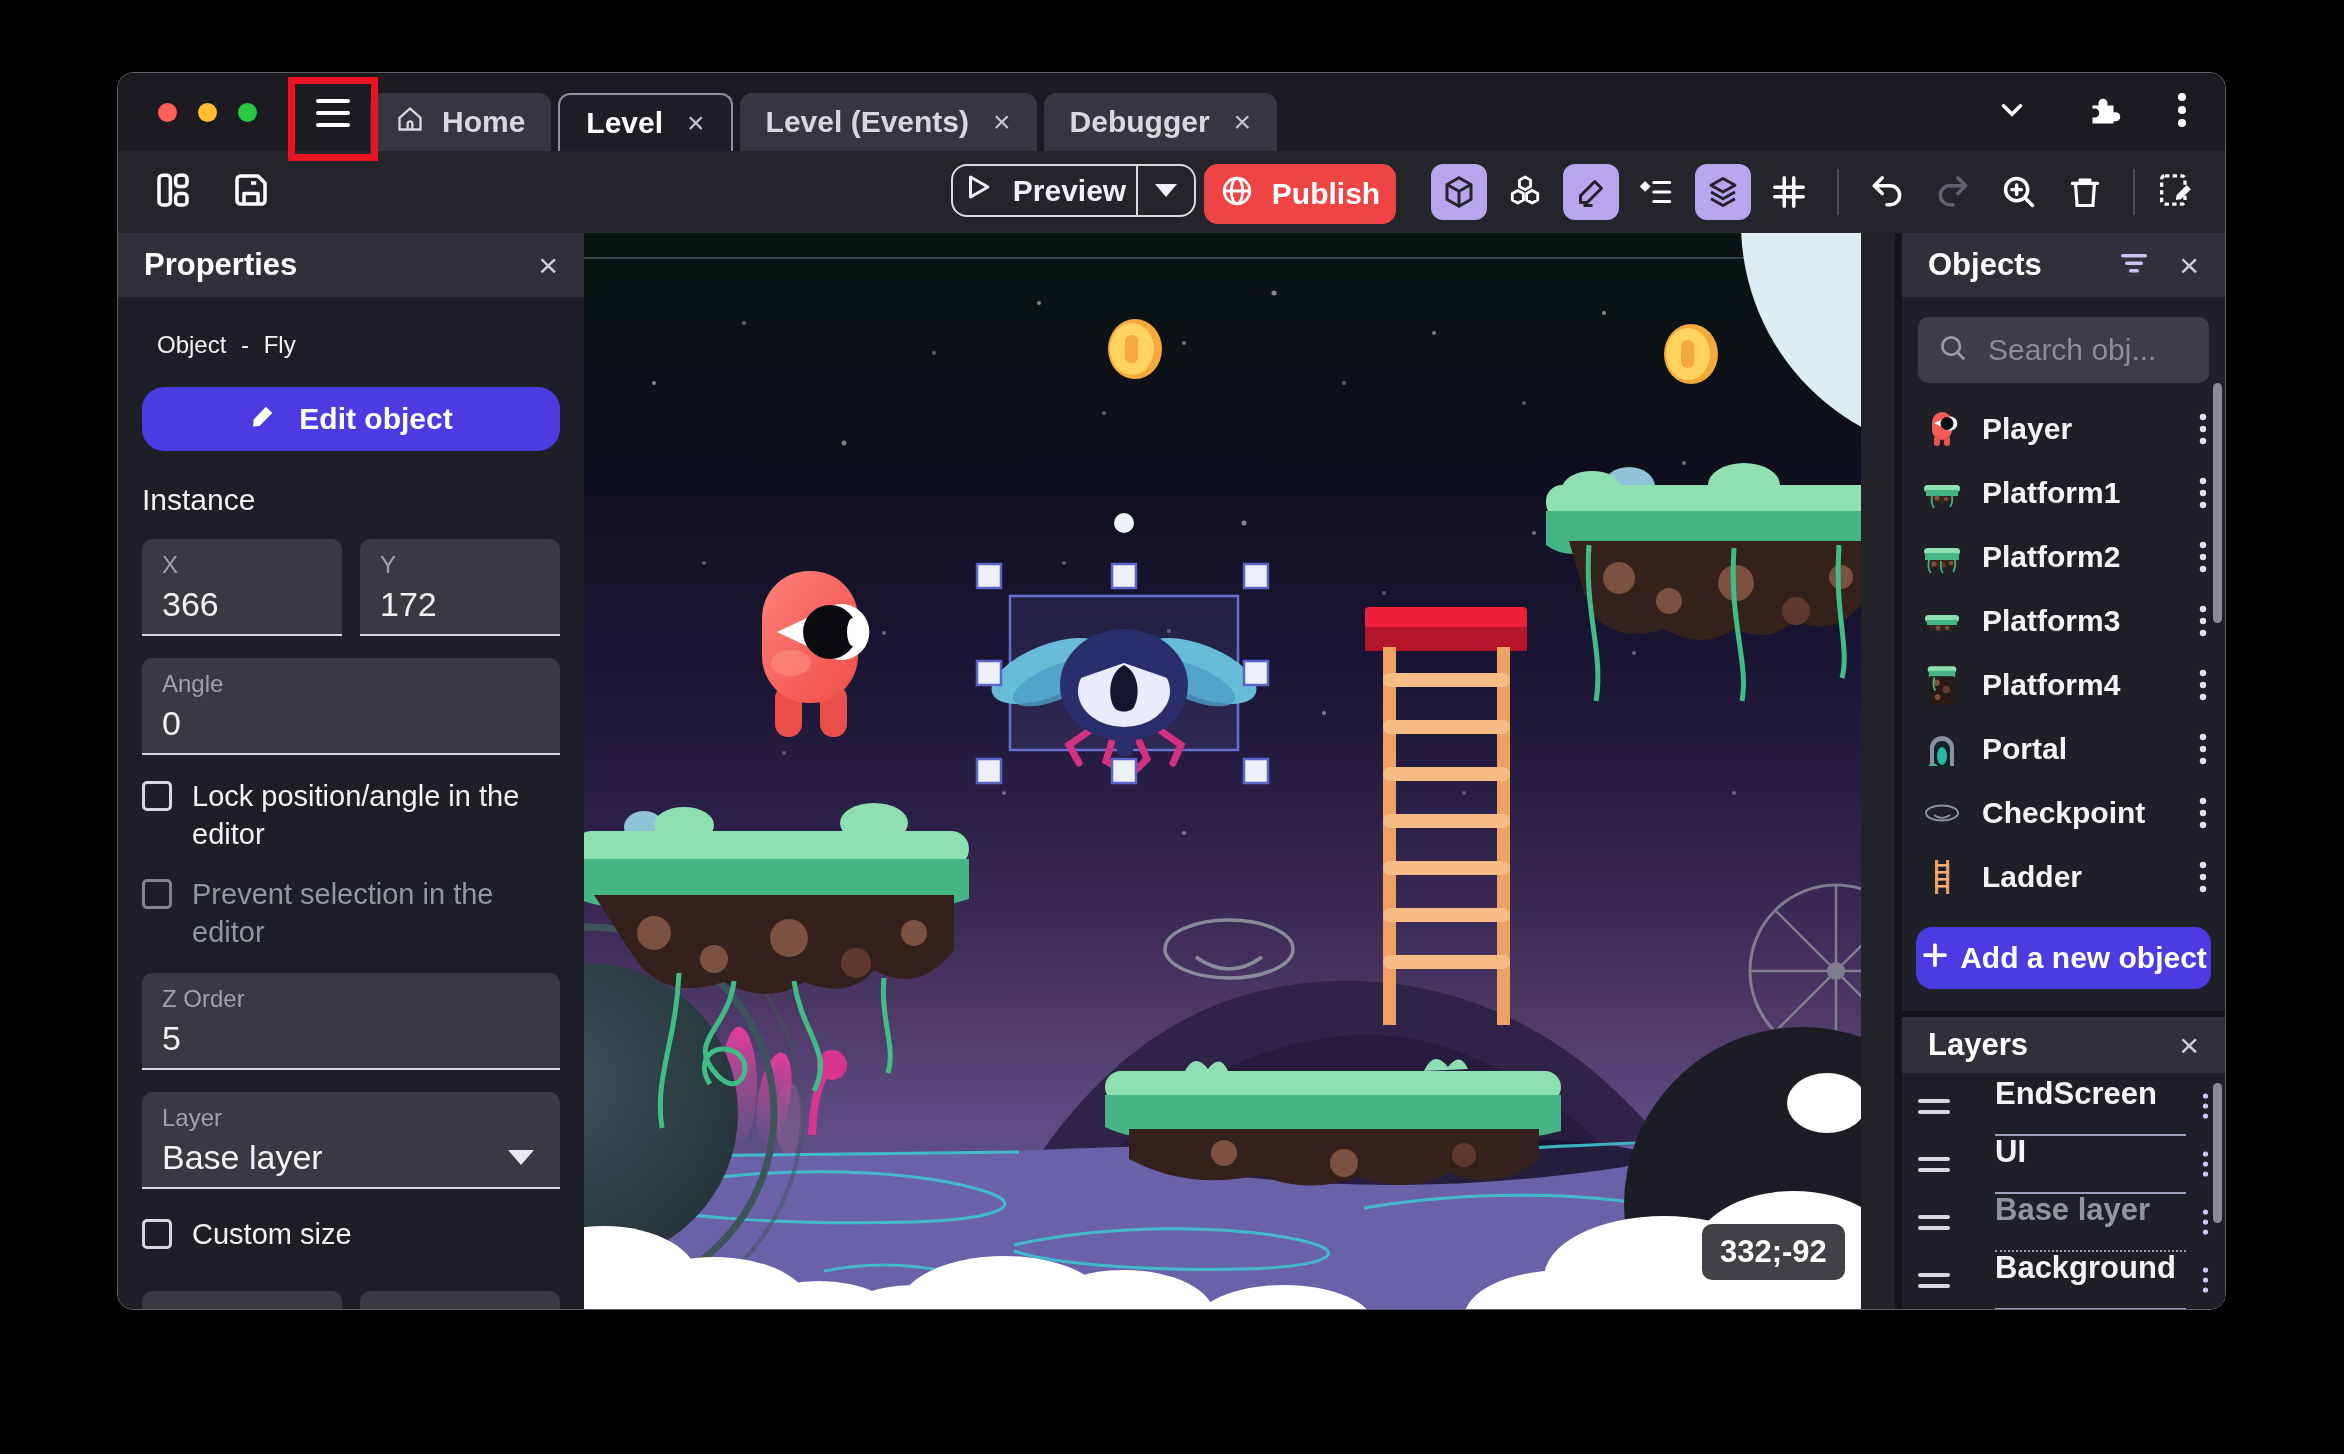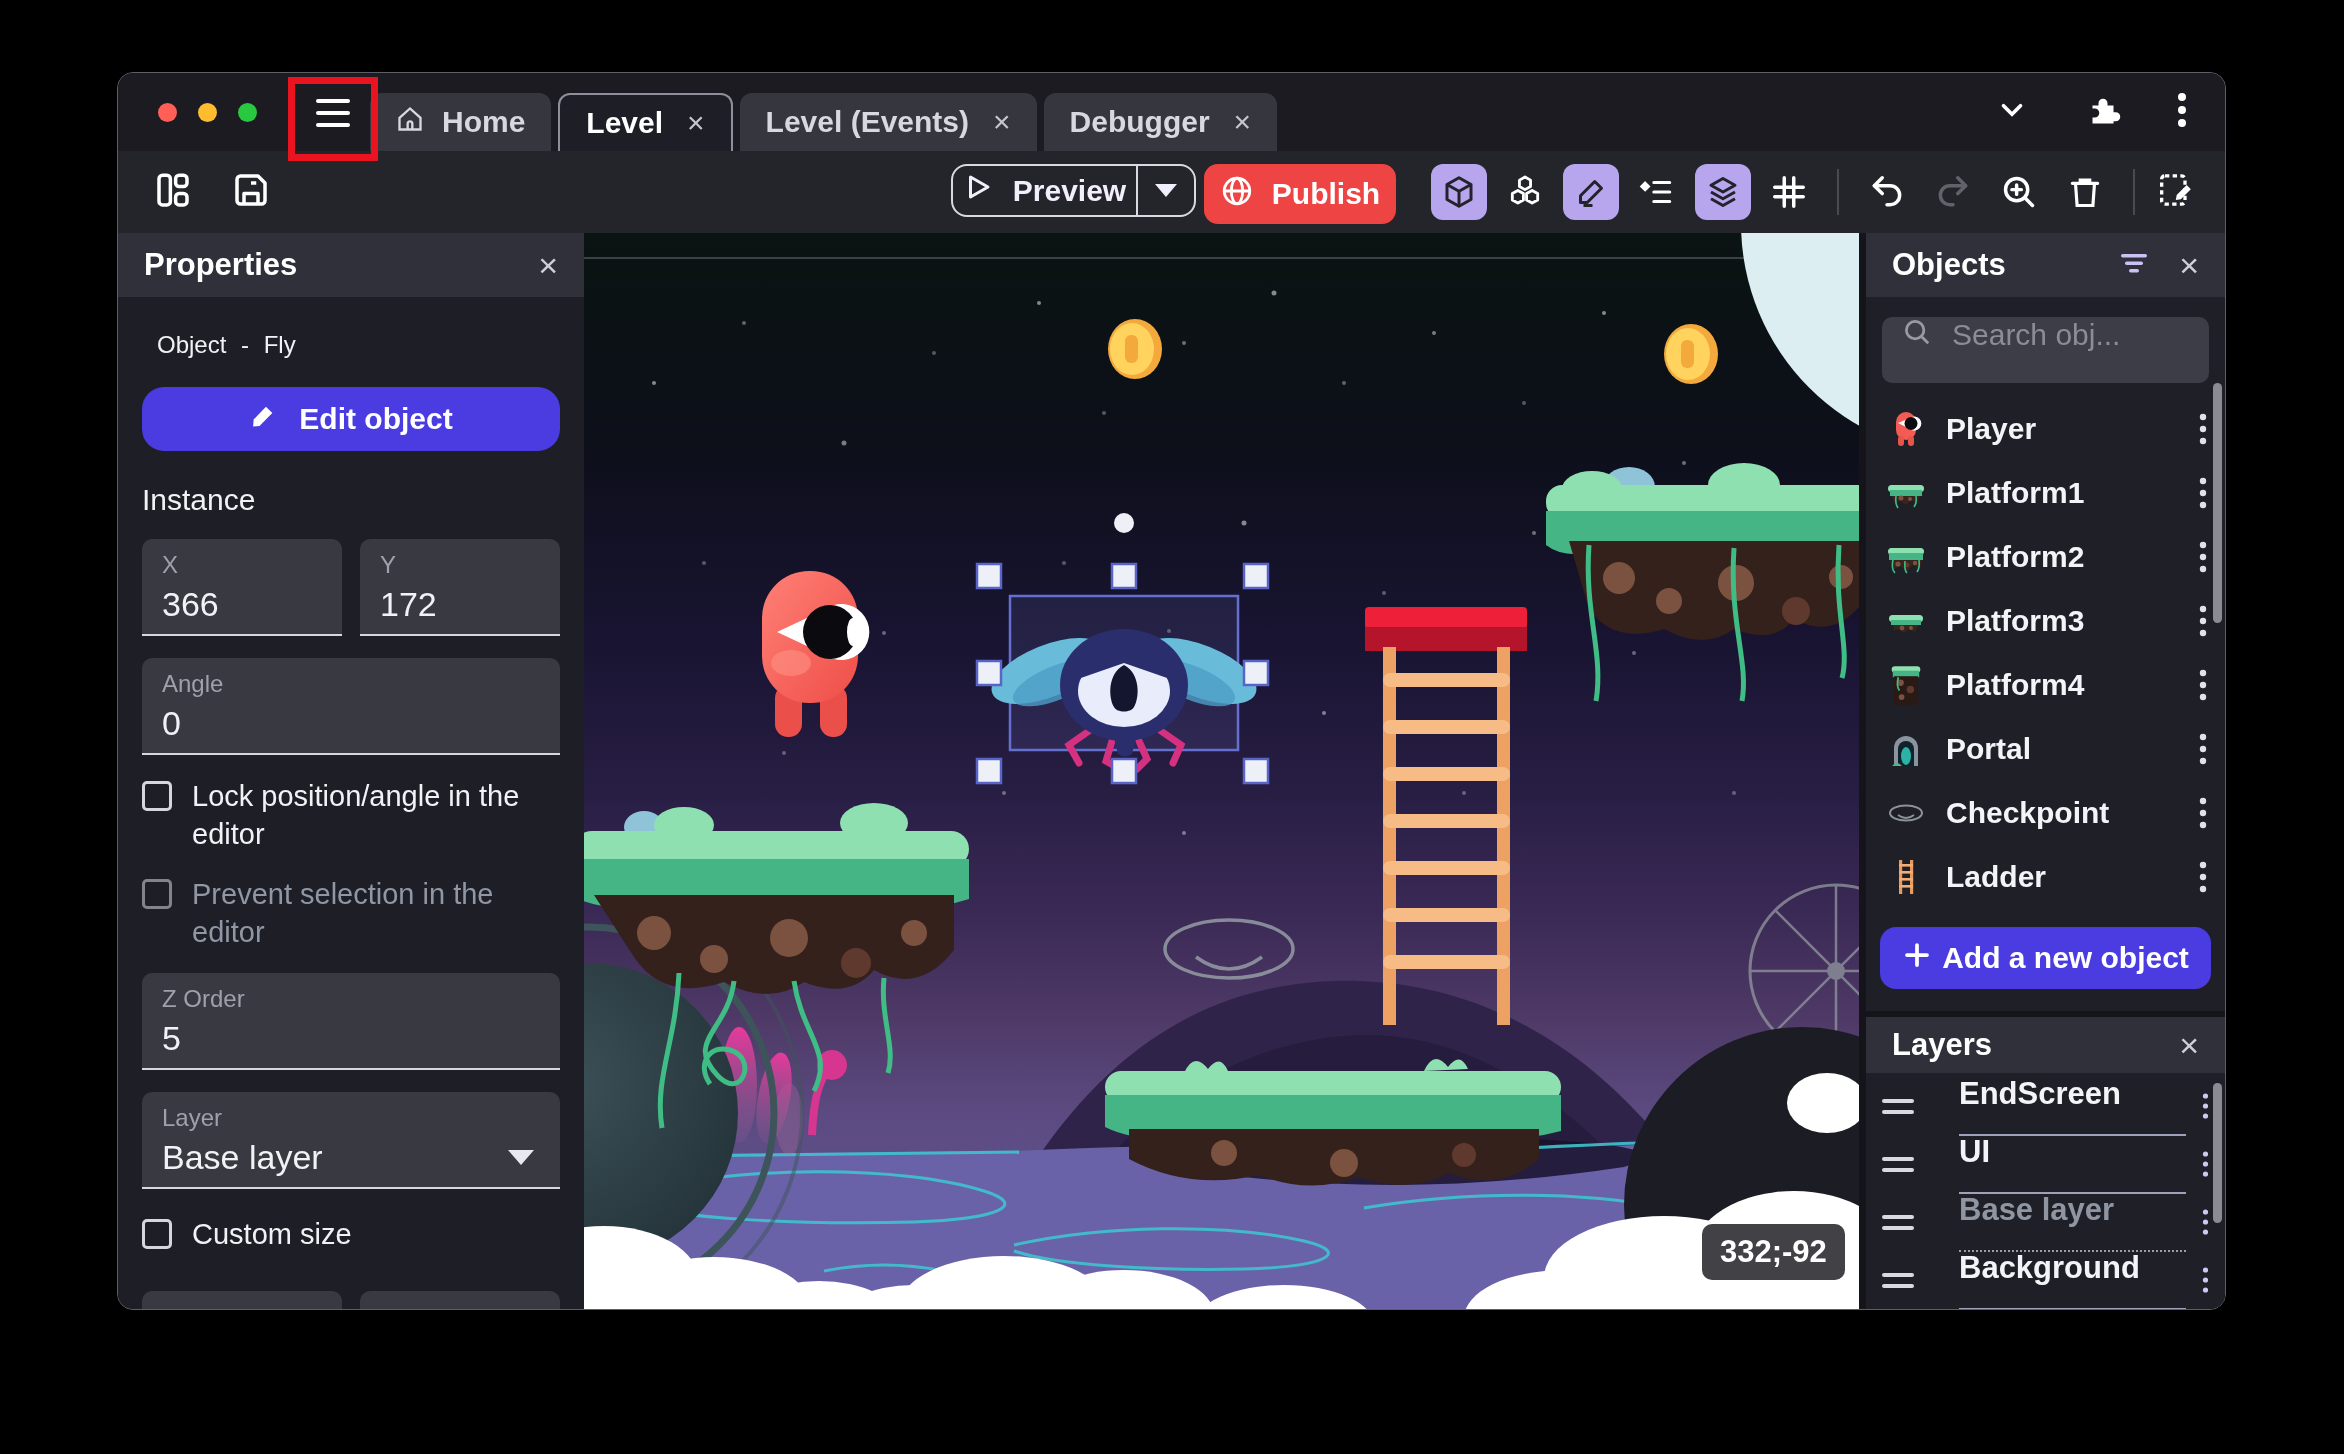--- a/index.html
+++ b/index.html
@@ -50,25 +50,25 @@
   .field.select .val::after{content:"";position:absolute;right:6px;top:12px;width:0;height:0;
     border-left:13px solid transparent;border-right:13px solid transparent;border-top:15px solid #e8e8f0;}
   .chk{display:flex;gap:20px;margin-top:22px;align-items:flex-start;}
   .chk .box{width:30px;height:30px;border:3.5px solid #d6d6de;border-radius:5px;flex:none;margin-top:4px;}
   .chk .txt{color:#f2f2f6;font-size:29px;line-height:38px;max-width:340px;}
   .chk.dim .box{border-color:#83838c;}
   .chk.dim .txt{color:#8f97a5;}
   .stubs{position:absolute;left:24px;right:24px;top:1058px;display:flex;gap:18px;}
   .stubs div{flex:1;height:22px;background:#393942;border-radius:10px 10px 0 0;}
   
-  .rightcol{position:absolute;right:0;top:160px;width:366px;height:1078px;background:#14141a;border-left:7px solid #14141a;}
+  .rightcol{position:absolute;right:0;top:160px;width:330px;height:1078px;background:#14141a;border-left:7px solid #14141a;}
   .panel{background:#1f1f27;position:relative;overflow:hidden;}
   .panel.objects{height:778px;}
   .panel.layers{height:294px;margin-top:6px;}
-  .search{margin:20px 16px 0;height:66px;background:#3d3d47;border-radius:10px;display:flex;align-items:flex-start;padding:0 20px;gap:18px;}
+  .search{margin:20px 16px 0;height:66px;background:#3d3d47;border-radius:10px;display:flex;align-items:center;padding:0 20px;gap:18px;}
   .search input{background:transparent;border:none;outline:none;color:#fff;font-size:30px;width:220px;font-family:"Liberation Sans",sans-serif;}
   .search input::placeholder{color:#8c8c97;}
   .obj-row{height:64px;display:flex;align-items:center;padding:0 18px;gap:18px;}
   .obj-row .thumb{width:44px;height:44px;flex:none;display:flex;align-items:center;justify-content:center;}
   .obj-row .obj-name{flex:1;color:#f4f4f8;font-size:30px;font-weight:700;}
   .btn-add{margin:18px 14px 0;height:62px;background:#4a3ce0;border-radius:16px;display:flex;align-items:center;justify-content:center;gap:10px;color:#fff;font-size:30px;font-weight:700;}
   .lay-row{height:58px;display:flex;align-items:center;padding:0 16px;gap:16px;}
   .handle{width:32px;display:flex;flex-direction:column;gap:7px;flex:none;}
   .handle i{display:block;height:4px;background:#d9d9e0;border-radius:2px;}
   .lay-name{flex:1;color:#f4f4f8;font-size:31px;font-weight:700;border-bottom:2px solid rgba(200,206,235,.75);padding-bottom:22px;margin-left:29px;}

